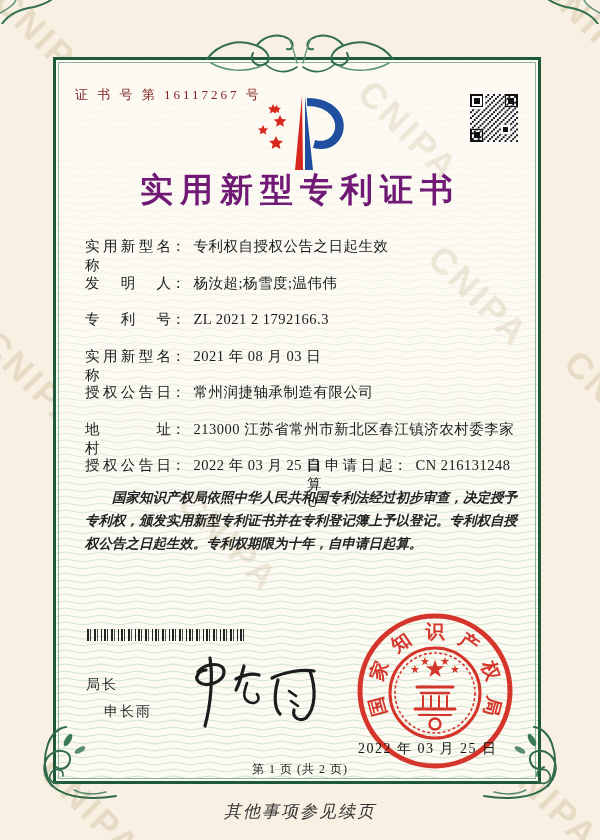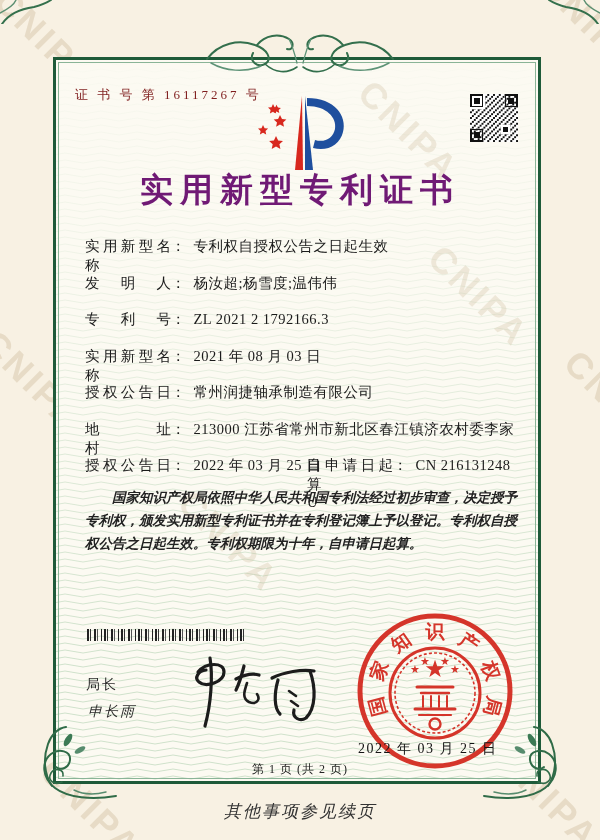--- a/index.html
+++ b/index.html
@@ -44,22 +44,22 @@
   .barcode{position:absolute;left:87px;top:629px;width:157px;height:12px;
       background:repeating-linear-gradient(90deg,
         #222 0 2px,transparent 2px 3px,
         #333 3px 4px,transparent 4px 7px,
         #222 7px 9px,transparent 9px 10px,
         #555 10px 11px,transparent 11px 14px,
         #222 14px 15px,transparent 15px 17px);}
 
   .signer-title{position:absolute;left:86px;top:676px;font-size:14px;letter-spacing:2px;
       color:#2b2b2b;font-family:"Liberation Sans","DejaVu Sans",sans-serif;}
-  .signer-name{position:absolute;left:88px;top:703px;font-size:14px;letter-spacing:2px;
-      color:#2b2b2b;font-family:"Liberation Sans","DejaVu Sans",sans-serif;font-style:italic;}
+  .signer-name{position:absolute;left:104px;top:703px;font-size:14px;letter-spacing:2px;
+      color:#2b2b2b;font-family:"Liberation Sans","DejaVu Sans",sans-serif;}
   .signature{position:absolute;left:172px;top:652px;z-index:4;}
 
   .seal{position:absolute;left:355px;top:611px;z-index:4;}
   .seal-date{position:absolute;left:358px;top:740px;width:160px;font-size:14px;
       letter-spacing:1.5px;color:#141414;z-index:5;}
 
   .page-info{position:absolute;left:0;right:0;top:761px;text-align:center;font-size:12px;
       letter-spacing:1px;color:#222;}
   .continuation{position:absolute;left:0;right:0;top:800px;text-align:center;font-size:17px;
       letter-spacing:2px;color:#333;font-style:italic;z-index:3;}

